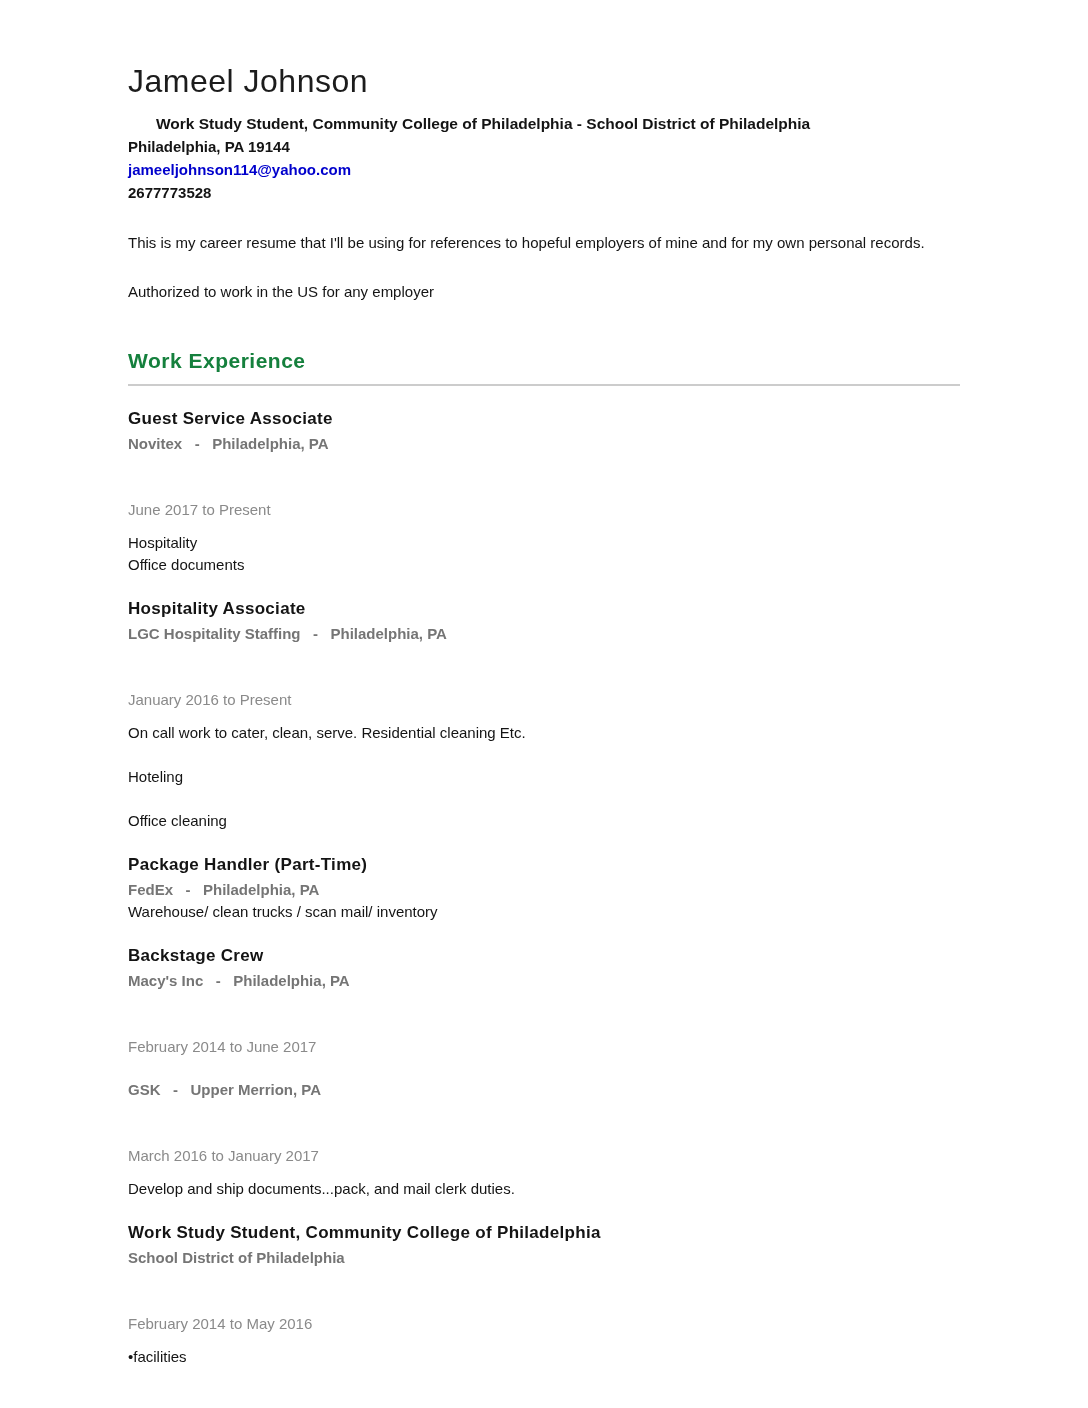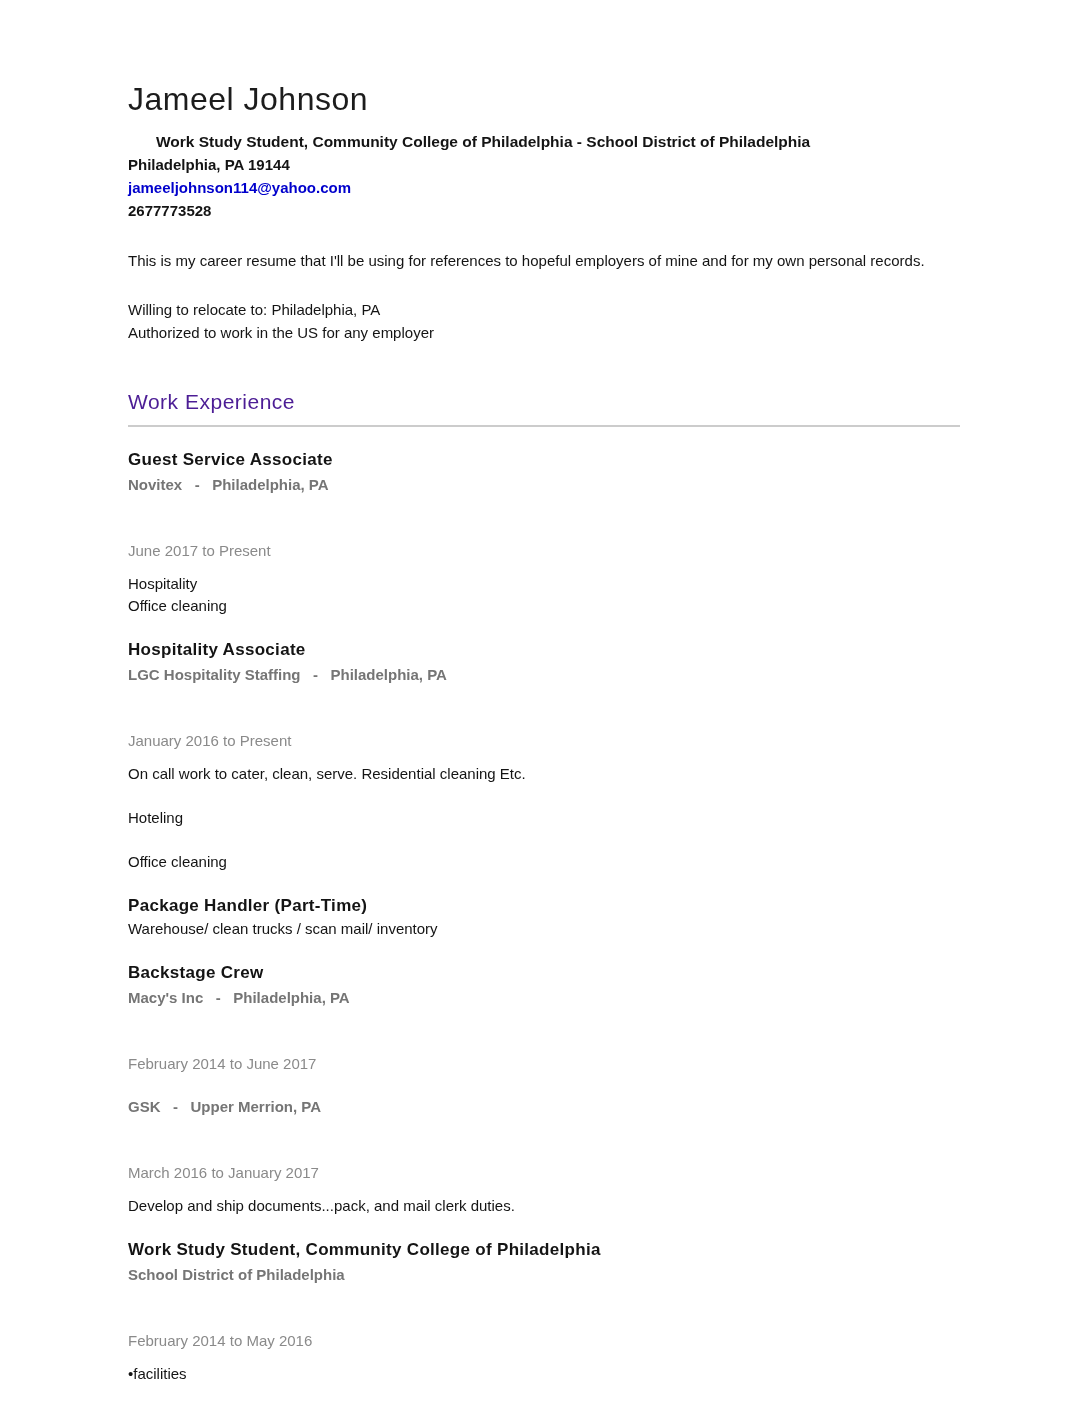--- a/index.html
+++ b/index.html
@@ -9,21 +9,21 @@
     background: #ffffff;
   }
   body {
     width: 1088px;
     height: 1408px;
     font-family: "Liberation Sans", "DejaVu Sans", sans-serif;
     color: #141414;
     overflow: hidden;
   }
   .page {
-    padding: 82px 128px 0 128px;
+    padding: 64px 128px 0 128px;
     width: 1088px;
   }
   .candidate-name {
     font-size: 32px;
     font-weight: 500;
     letter-spacing: 0.5px;
     color: #1c1c1c;
     margin: 0 0 13px 0;
     line-height: 1.1;
   }
@@ -56,23 +56,23 @@
   }
   .prefs {
     margin-top: 25px;
     font-size: 15px;
     font-weight: 500;
     line-height: 23px;
   }
   .section-heading {
     margin: 46px 0 0 0;
     font-size: 21px;
-    font-weight: 400;
+    font-weight: 700;
     letter-spacing: 0.5px;
-    color: #4c1d95;
+    color: #15803d;
   }
   .section-rule {
     height: 2px;
     background: #cccccc;
     margin-top: 11px;
   }
   .job {
     margin-top: 21px;
   }
   .job-title {
@@ -114,50 +114,50 @@
   <h1 class="candidate-name">Jameel Johnson</h1>
 
   <div class="headline">Work Study Student, Community College of Philadelphia - School District of Philadelphia</div>
   <div class="contact-line">Philadelphia, PA 19144</div>
   <div><a class="email-link">jameeljohnson114@yahoo.com</a></div>
   <div class="contact-line">2677773528</div>
 
   <p class="summary">This is my career resume that I'll be using for references to hopeful employers of mine and for my own personal records.</p>
 
   <div class="prefs">
-    <div>Willing to relocate to: Philadelphia, PA</div>
     <div>Authorized to work in the US for any employer</div>
   </div>
 
   <h2 class="section-heading">Work Experience</h2>
   <div class="section-rule"></div>
 
   <section>
 
     <article class="job">
       <h3 class="job-title">Guest Service Associate</h3>
       <div class="job-meta"><span>Novitex</span><span>   -   </span><span>Philadelphia, PA</span></div>
       <div class="job-dates">June 2017 to Present</div>
       <div class="job-desc">Hospitality
-Office cleaning</div>
+Office documents</div>
     </article>
 
     <article class="job">
       <h3 class="job-title">Hospitality Associate</h3>
       <div class="job-meta"><span>LGC Hospitality Staffing</span><span>   -   </span><span>Philadelphia, PA</span></div>
       <div class="job-dates">January 2016 to Present</div>
       <div class="job-desc">On call work to cater, clean, serve. Residential cleaning Etc.
 
 Hoteling
 
 Office cleaning</div>
     </article>
 
     <article class="job">
       <h3 class="job-title">Package Handler (Part-Time)</h3>
+      <div class="job-meta"><span>FedEx</span><span>   -   </span><span>Philadelphia, PA</span></div>
 
       <div class="job-desc" style="margin-top:0">Warehouse/ clean trucks / scan mail/ inventory</div>
     </article>
 
     <article class="job">
       <h3 class="job-title">Backstage Crew</h3>
       <div class="job-meta"><span>Macy's Inc</span><span>   -   </span><span>Philadelphia, PA</span></div>
       <div class="job-dates">February 2014 to June 2017</div>
 
     </article>

